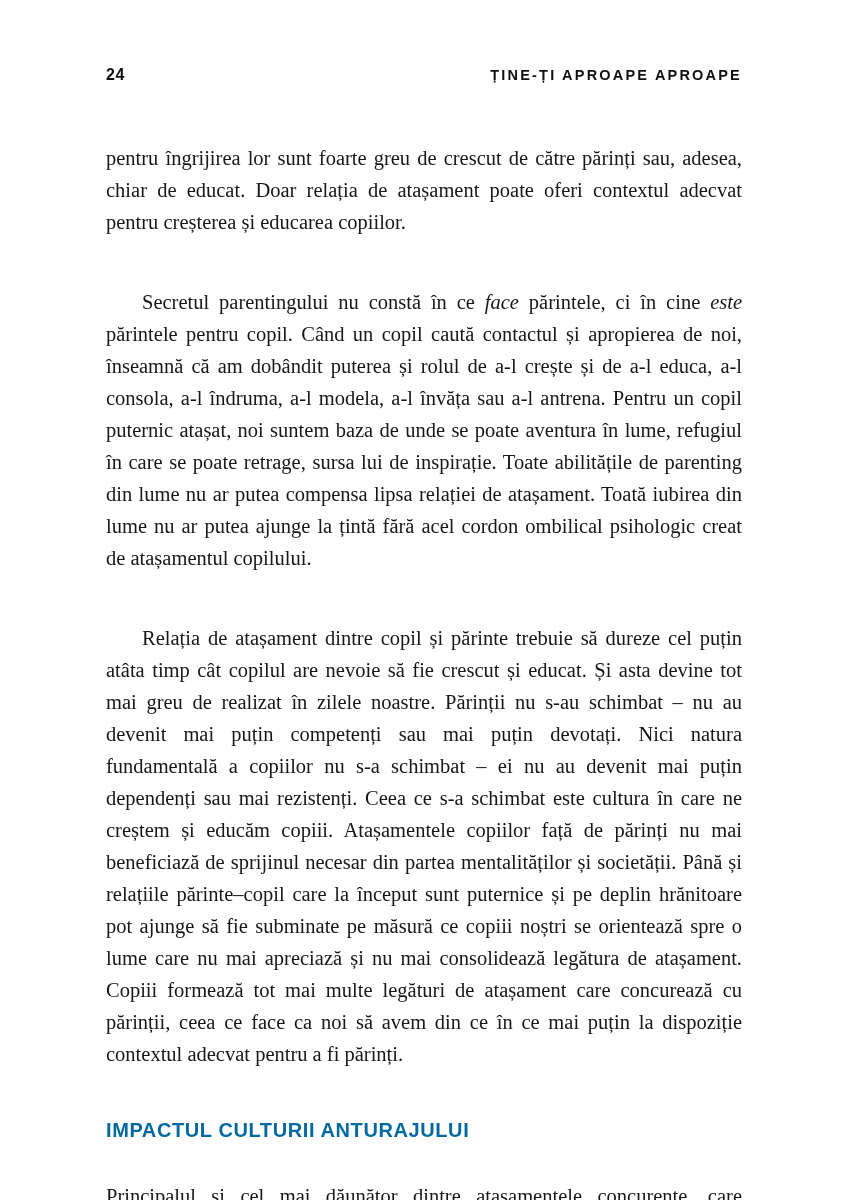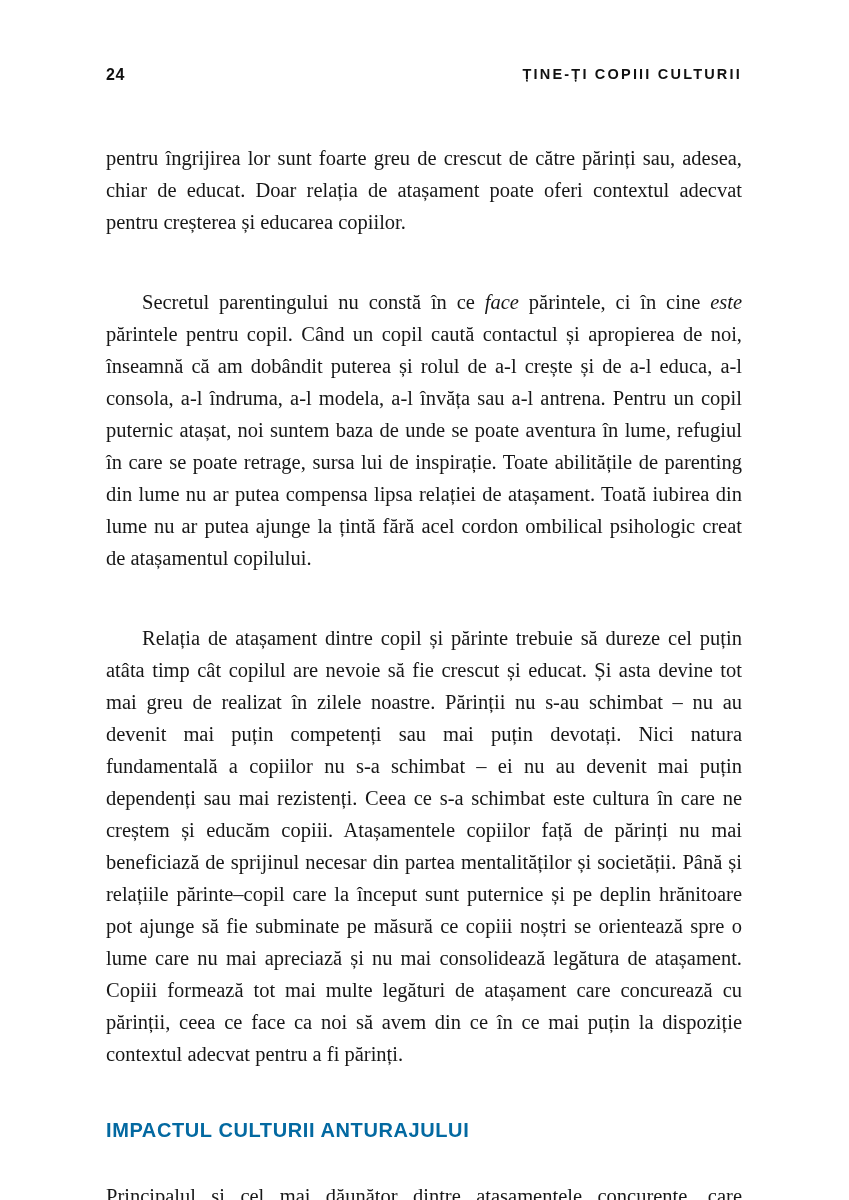--- a/index.html
+++ b/index.html
@@ -13,21 +13,21 @@
     height: 1200px;
     background: #ffffff;
     box-sizing: border-box;
     padding: 66px 107px 0 106px;
     overflow: hidden;
     color: #1b1b1b;
   }
   .running-header {
     display: flex;
     justify-content: space-between;
-    align-items: flex-start;
+    align-items: center;
     font-family: "Liberation Sans", sans-serif;
     font-weight: 700;
     color: #111111;
   }
   .page-number {
     font-size: 16px;
     letter-spacing: 0.5px;
   }
   .running-title {
     font-size: 14.5px;
@@ -65,21 +65,21 @@
     margin-top: 38px;
   }
 </style>
 </head>
 <body>
 
 <div class="page">
 
   <div class="running-header">
     <span class="page-number">24</span>
-    <span class="running-title">ȚINE-ȚI COPIII CULTURII</span>
+    <span class="running-title">ȚINE-ȚI APROAPE APROAPE</span>
   </div>
 
   <div class="body-text">
       <p><span>pentru îngrijirea lor sunt foarte greu de crescut de către părinți sau, adesea, chiar de educat. Doar relația de atașament poate oferi contextul adecvat pentru creșterea și educarea copiilor.</span></p>
       <p class="indent"><span>Secretul parentingului nu constă în ce </span><em>face</em><span> părintele, ci în cine </span><em>este</em><span> părintele pentru copil. Când un copil caută contactul și apropierea de noi, înseamnă că am dobândit puterea și rolul de a-l crește și de a-l educa, a-l consola, a-l îndruma, a-l modela, a-l învăța sau a-l antrena. Pentru un copil puternic atașat, noi suntem baza de unde se poate aventura în lume, refugiul în care se poate retrage, sursa lui de inspirație. Toate abilitățile de parenting din lume nu ar putea compensa lipsa relației de atașament. Toată iubirea din lume nu ar putea ajunge la țintă fără acel cordon ombilical psihologic creat de atașamentul copilului.</span></p>
       <p class="indent"><span>Relația de atașament dintre copil și părinte trebuie să dureze cel puțin atâta timp cât copilul are nevoie să fie crescut și educat. Și asta devine tot mai greu de realizat în zilele noastre. Părinții nu s-au schimbat – nu au devenit mai puțin competenți sau mai puțin devotați. Nici natura fundamentală a copiilor nu s-a schimbat – ei nu au devenit mai puțin dependenți sau mai rezistenți. Ceea ce s-a schimbat este cultura în care ne creștem și educăm copiii. Atașamentele copiilor față de părinți nu mai beneficiază de sprijinul necesar din partea mentalităților și societății. Până și relațiile părinte–copil care la început sunt puternice și pe deplin hrănitoare pot ajunge să fie subminate pe măsură ce copiii noștri se orientează spre o lume care nu mai apreciază și nu mai consolidează legătura de atașament. Copiii formează tot mai multe legături de atașament care concurează cu părinții, ceea ce face ca noi să avem din ce în ce mai puțin la dispoziție contextul adecvat pentru a fi părinți.</span></p>
     </div>
 
   <h2 class="section-heading">IMPACTUL CULTURII ANTURAJULUI</h2>
 

